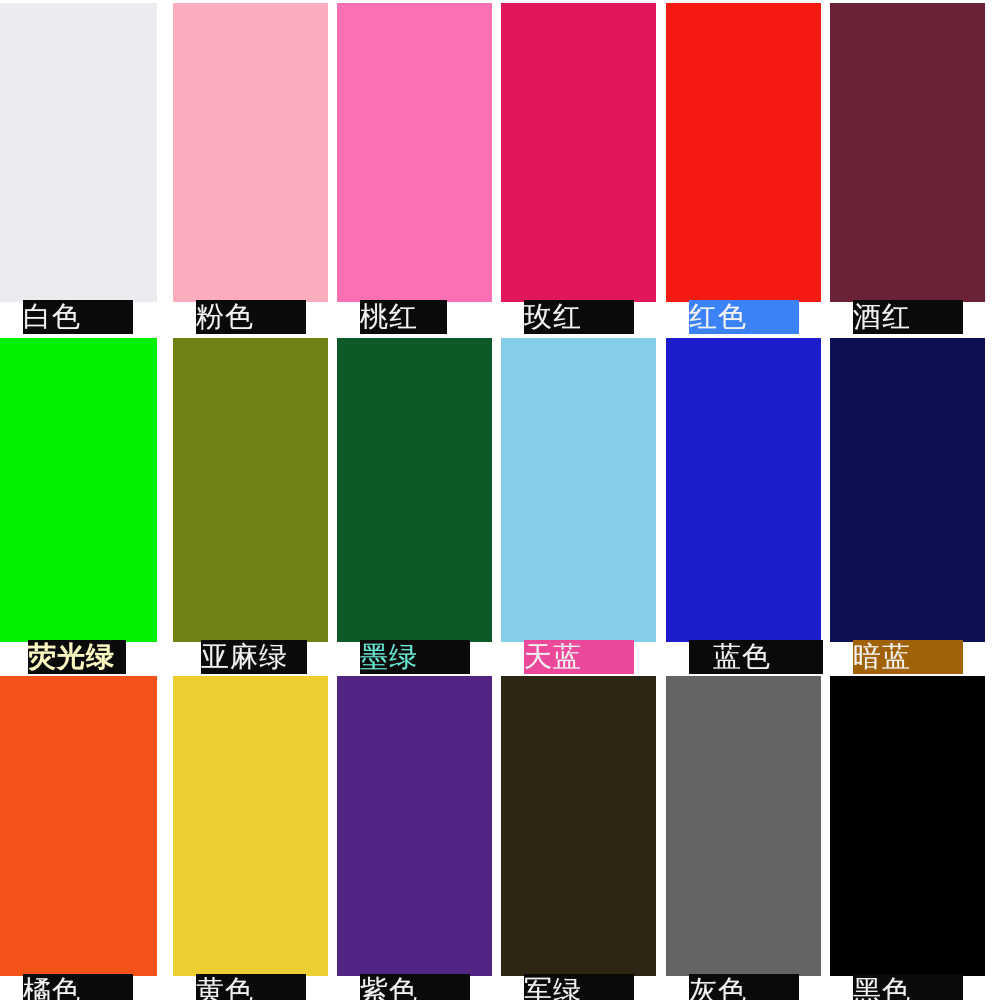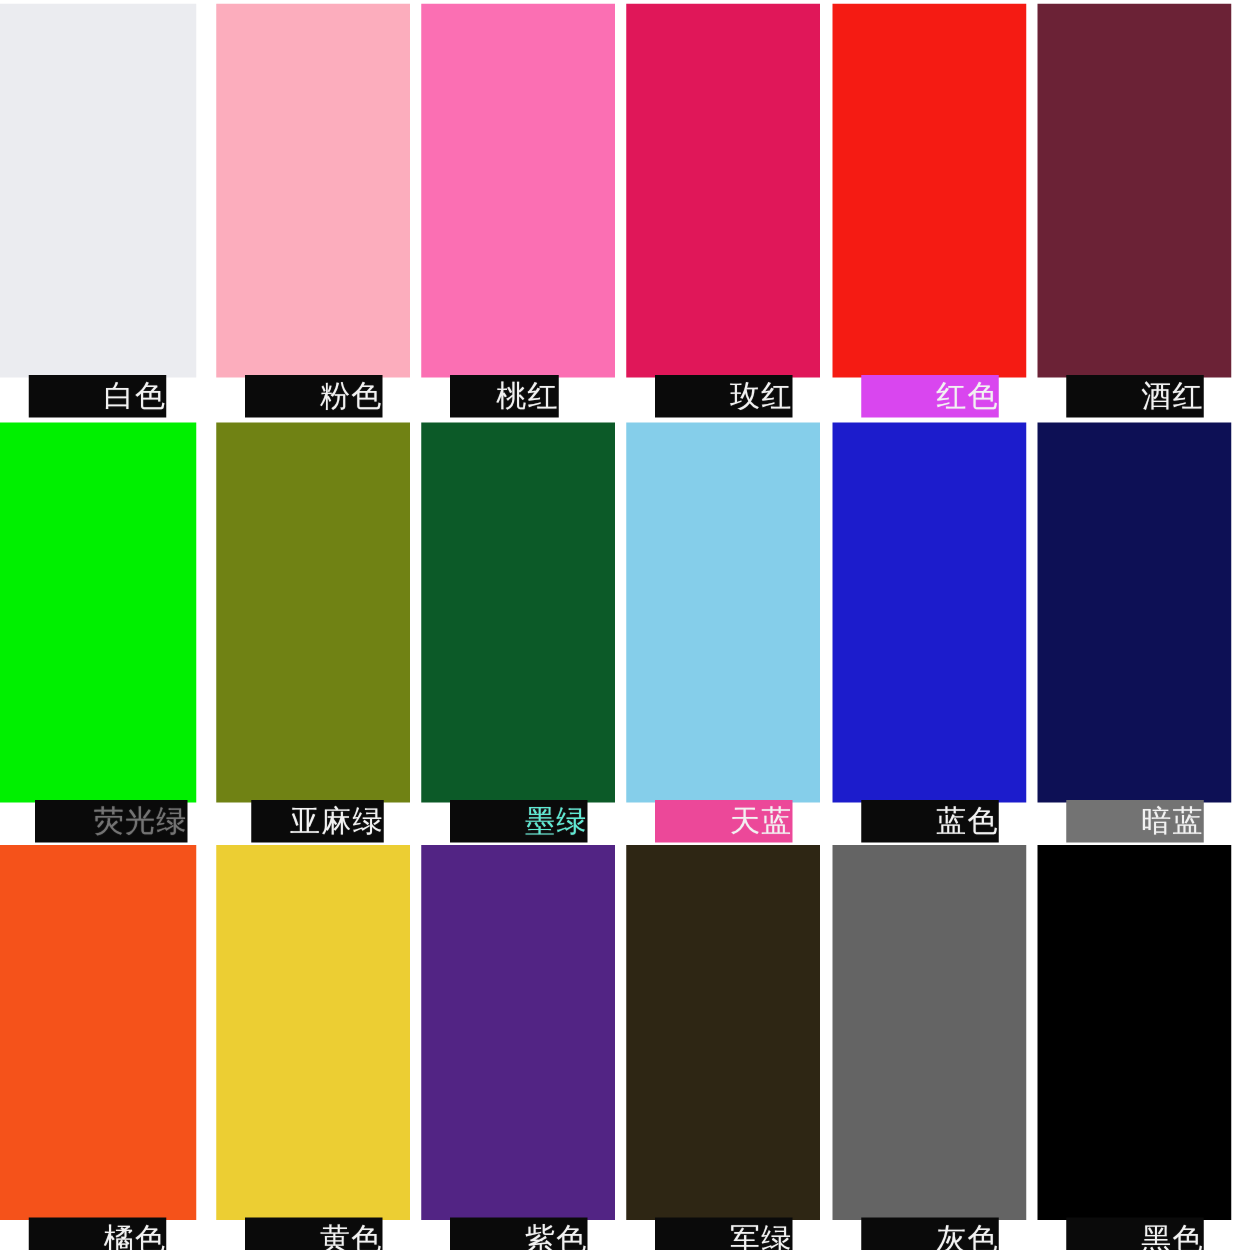--- a/index.html
+++ b/index.html
@@ -38,24 +38,24 @@
     left: 0;
     width: 100%;
     height: 100%;
     box-sizing: border-box;
   }
 
   .swatch-label {
     position: absolute;
     background: #0a0a0a;
     color: #f2f2f2;
-    font-size: 24px;
+    font-size: 28px;
     line-height: 34px;
     height: 34px;
-    text-align: right;
+    text-align: left;
     letter-spacing: 1px;
     white-space: nowrap;
     font-family: "DejaVu Sans", "Liberation Sans", sans-serif;
     text-shadow: 0 0 1px rgba(255,255,255,0.35);
     z-index: 5;
   }
 </style>
 </head>
 <body>
 
@@ -73,51 +73,51 @@
         <div class="swatch-chip" title="桃红" style="background: rgb(251, 111, 179);"></div>
       </div>
       <div class="swatch-label" style="left: 360px; width: 87px; top: 297px; background: rgb(10, 10, 10); color: rgb(242, 242, 242);">桃红</div>
       <div class="swatch-cell" style="left: 501px; width: 155px; height: 299px;">
         <div class="swatch-chip" title="玫红" style="background: rgb(224, 23, 89);"></div>
       </div>
       <div class="swatch-label" style="left: 524px; width: 110px; top: 297px; background: rgb(10, 10, 10); color: rgb(242, 242, 242);">玫红</div>
       <div class="swatch-cell" style="left: 666px; width: 155px; height: 299px;">
         <div class="swatch-chip" title="红色" style="background: rgb(245, 27, 19);"></div>
       </div>
-      <div class="swatch-label" style="left: 689px; width: 110px; top: 297px; background: #d946ef; color: rgb(242, 242, 242);">红色</div>
+      <div class="swatch-label" style="left: 689px; width: 110px; top: 297px; background: #3b82f6; color: rgb(242, 242, 242);">红色</div>
       <div class="swatch-cell" style="left: 830px; width: 155px; height: 299px;">
         <div class="swatch-chip" title="酒红" style="background: rgb(107, 34, 54);"></div>
       </div>
       <div class="swatch-label" style="left: 853px; width: 110px; top: 297px; background: rgb(10, 10, 10); color: rgb(242, 242, 242);">酒红</div>
     </div>
     <div class="swatch-row" style="top: 338px; height: 338px;">
       <div class="swatch-cell" style="left: 0px; width: 157px; height: 304px;">
         <div class="swatch-chip" title="荧光绿" style="background: rgb(0, 240, 0);"></div>
       </div>
-      <div class="swatch-label" style="left: 28px; width: 122px; top: 302px; background: rgb(10, 10, 10); color: #737373;">荧光绿</div>
+      <div class="swatch-label" style="left: 28px; width: 98px; top: 302px; background: rgb(10, 10, 10); color: #fef9c3; font-weight: bold;">荧光绿</div>
       <div class="swatch-cell" style="left: 173px; width: 155px; height: 304px;">
         <div class="swatch-chip" title="亚麻绿" style="background: rgb(112, 130, 20);"></div>
       </div>
       <div class="swatch-label" style="left: 201px; width: 106px; top: 302px; background: rgb(10, 10, 10); color: rgb(242, 242, 242);">亚麻绿</div>
       <div class="swatch-cell" style="left: 337px; width: 155px; height: 304px;">
         <div class="swatch-chip" title="墨绿" style="background: rgb(12, 90, 40);"></div>
       </div>
       <div class="swatch-label" style="left: 360px; width: 110px; top: 302px; background: rgb(10, 10, 10); color: #5eead4;">墨绿</div>
       <div class="swatch-cell" style="left: 501px; width: 155px; height: 304px;">
         <div class="swatch-chip" title="天蓝" style="background: rgb(133, 206, 234);"></div>
       </div>
       <div class="swatch-label" style="left: 524px; width: 110px; top: 302px; background: #ec4899; color: rgb(242, 242, 242);">天蓝</div>
       <div class="swatch-cell" style="left: 666px; width: 155px; height: 304px;">
         <div class="swatch-chip" title="蓝色" style="background: rgb(28, 28, 204);"></div>
       </div>
-      <div class="swatch-label" style="left: 689px; width: 110px; top: 302px; background: rgb(10, 10, 10); color: rgb(242, 242, 242);">蓝色</div>
+      <div class="swatch-label" style="left: 689px; width: 110px; top: 302px; background: rgb(10, 10, 10); color: rgb(242, 242, 242); padding-left: 24px;">蓝色</div>
       <div class="swatch-cell" style="left: 830px; width: 155px; height: 304px;">
         <div class="swatch-chip" title="暗蓝" style="background: rgb(13, 16, 85);"></div>
       </div>
-      <div class="swatch-label" style="left: 853px; width: 110px; top: 302px; background: #737373; color: rgb(242, 242, 242);">暗蓝</div>
+      <div class="swatch-label" style="left: 853px; width: 110px; top: 302px; background: #a16207; color: rgb(242, 242, 242);">暗蓝</div>
     </div>
     <div class="swatch-row" style="top: 676px; height: 334px;">
       <div class="swatch-cell" style="left: 0px; width: 157px; height: 300px;">
         <div class="swatch-chip" title="橘色" style="background: rgb(245, 82, 26);"></div>
       </div>
       <div class="swatch-label" style="left: 23px; width: 110px; top: 298px; background: rgb(10, 10, 10); color: rgb(242, 242, 242);">橘色</div>
       <div class="swatch-cell" style="left: 173px; width: 155px; height: 300px;">
         <div class="swatch-chip" title="黄色" style="background: rgb(236, 206, 51);"></div>
       </div>
       <div class="swatch-label" style="left: 196px; width: 110px; top: 298px; background: rgb(10, 10, 10); color: rgb(242, 242, 242);">黄色</div>

